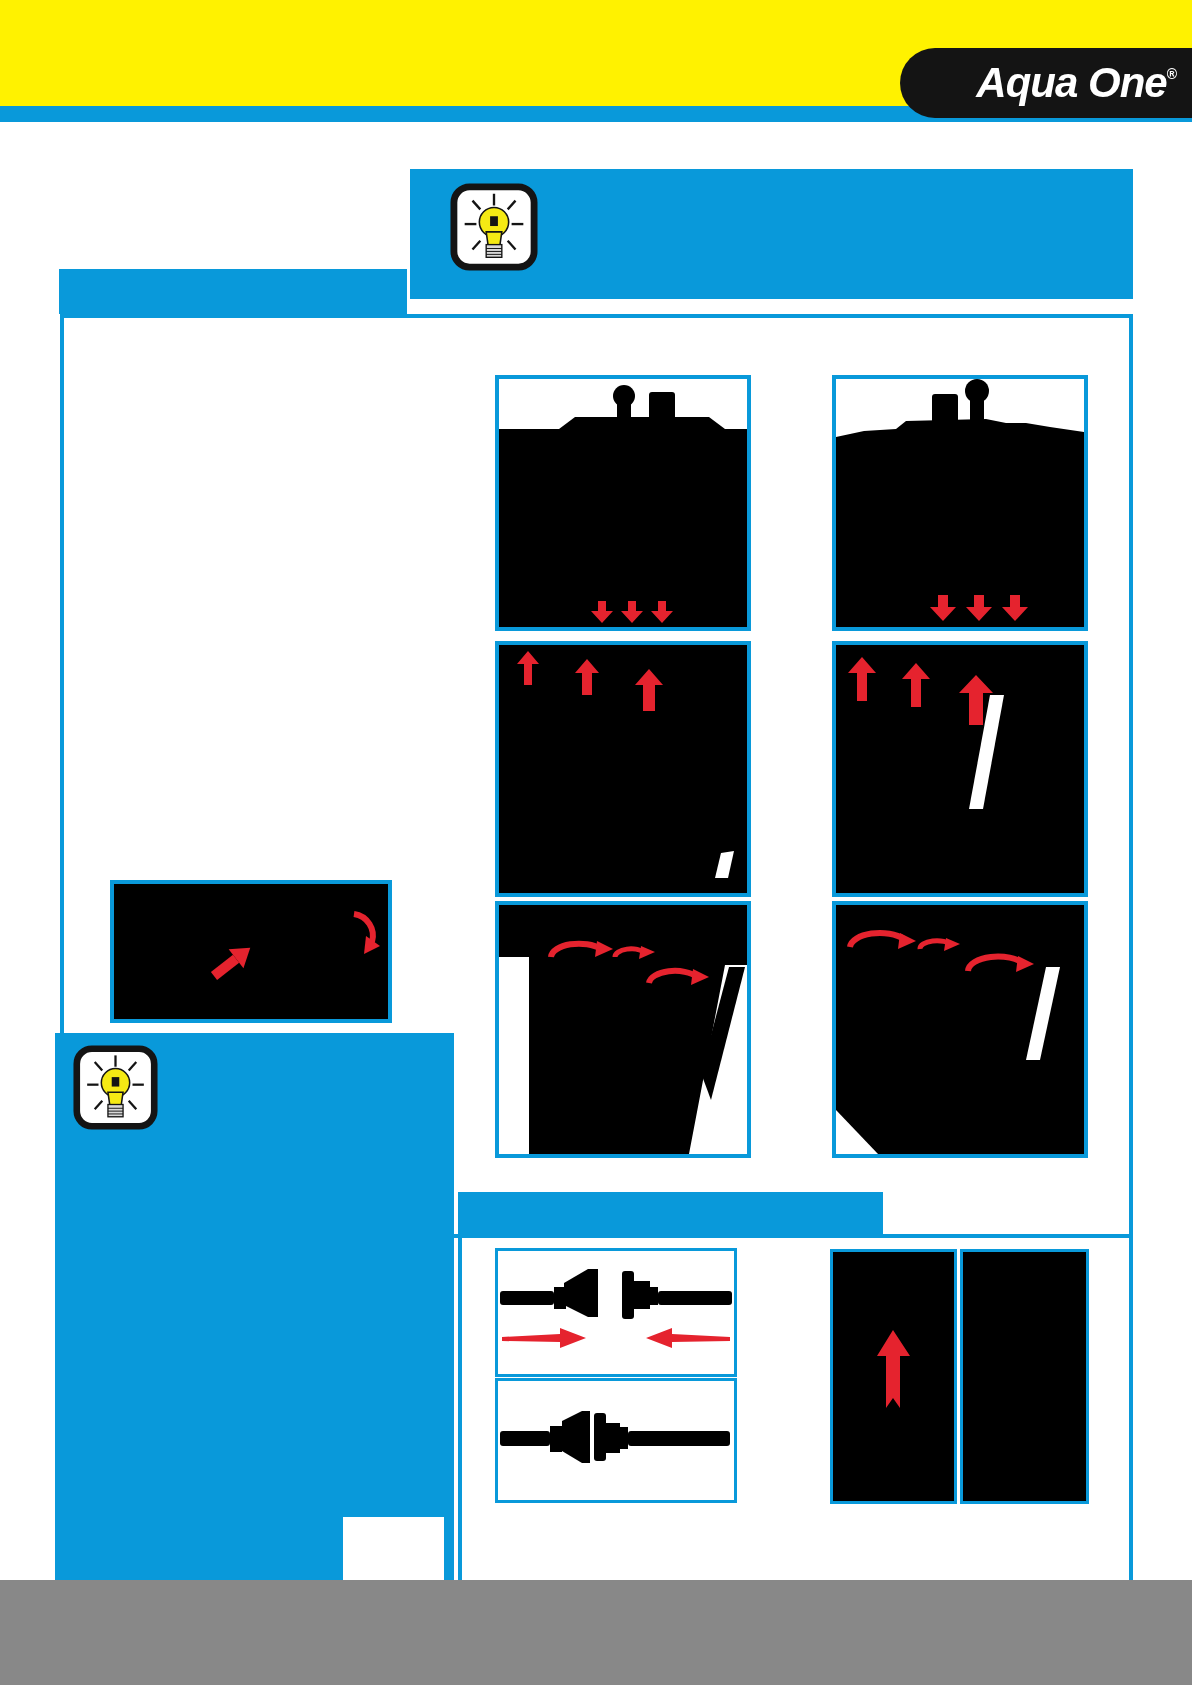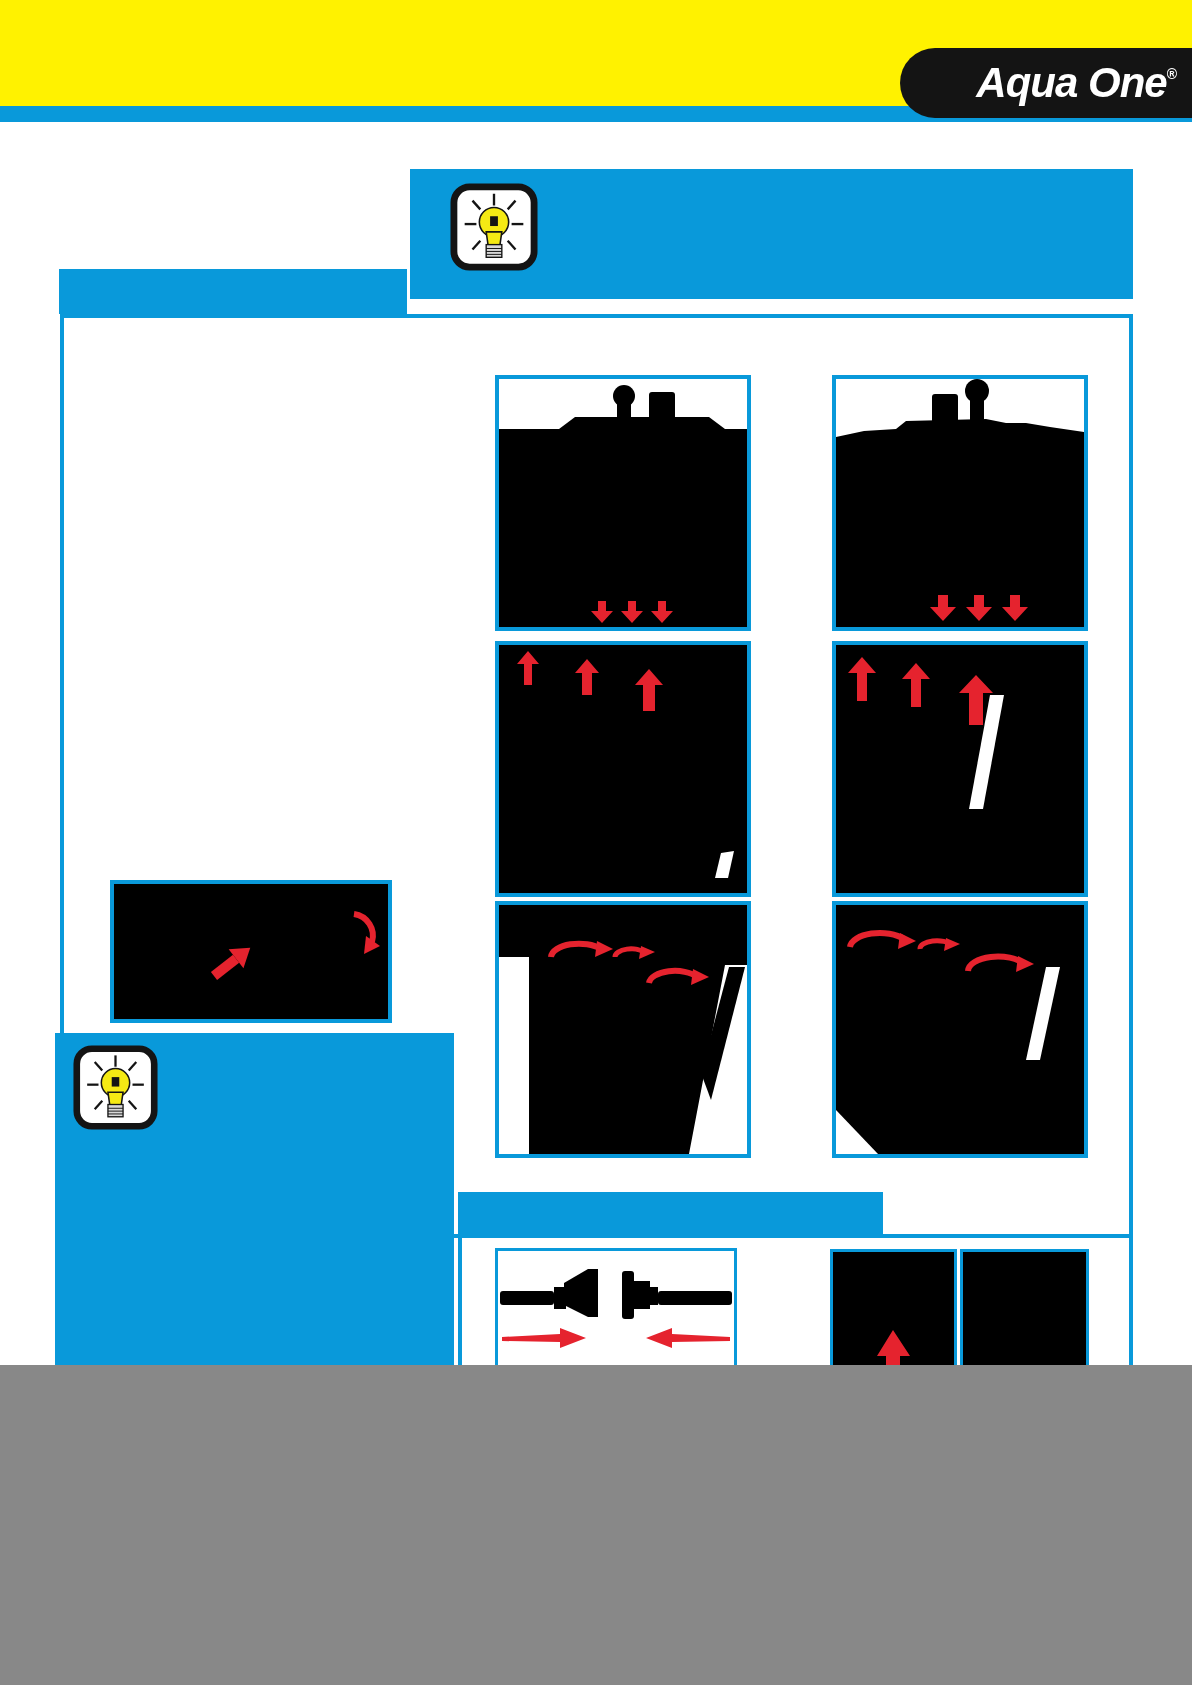--- a/index.html
+++ b/index.html
@@ -1,16 +1,16 @@
 <!DOCTYPE html>
 <html><head>
 <meta charset="utf-8">
 <style>
   html,body{margin:0;padding:0;background:#888;}
-  .page{position:relative;width:1192px;height:1365px;background:#fff;overflow:hidden;
+  .page{position:relative;width:1192px;height:1580px;background:#fff;overflow:hidden;
         font-family:"Liberation Sans",sans-serif;margin:0 auto;}
   .abs{position:absolute;}
   
   .yellow-band{left:0;top:0;width:1192px;height:106px;background:#FFF200;}
   .blue-band{left:0;top:106px;width:1192px;height:16px;background:#0999DA;}
   .logo-plate{left:900px;top:48px;width:292px;height:70px;background:#141414;
               border-radius:35px 0 0 35px;display:flex;align-items:center;justify-content:flex-end;
               padding-right:16px;box-sizing:border-box;}
   .logo-text{color:#fff;font-weight:bold;font-style:italic;font-size:42px;letter-spacing:-1px;line-height:1;}
   .logo-reg{color:#fff;font-weight:bold;font-size:14px;vertical-align:18px;font-style:normal;}

